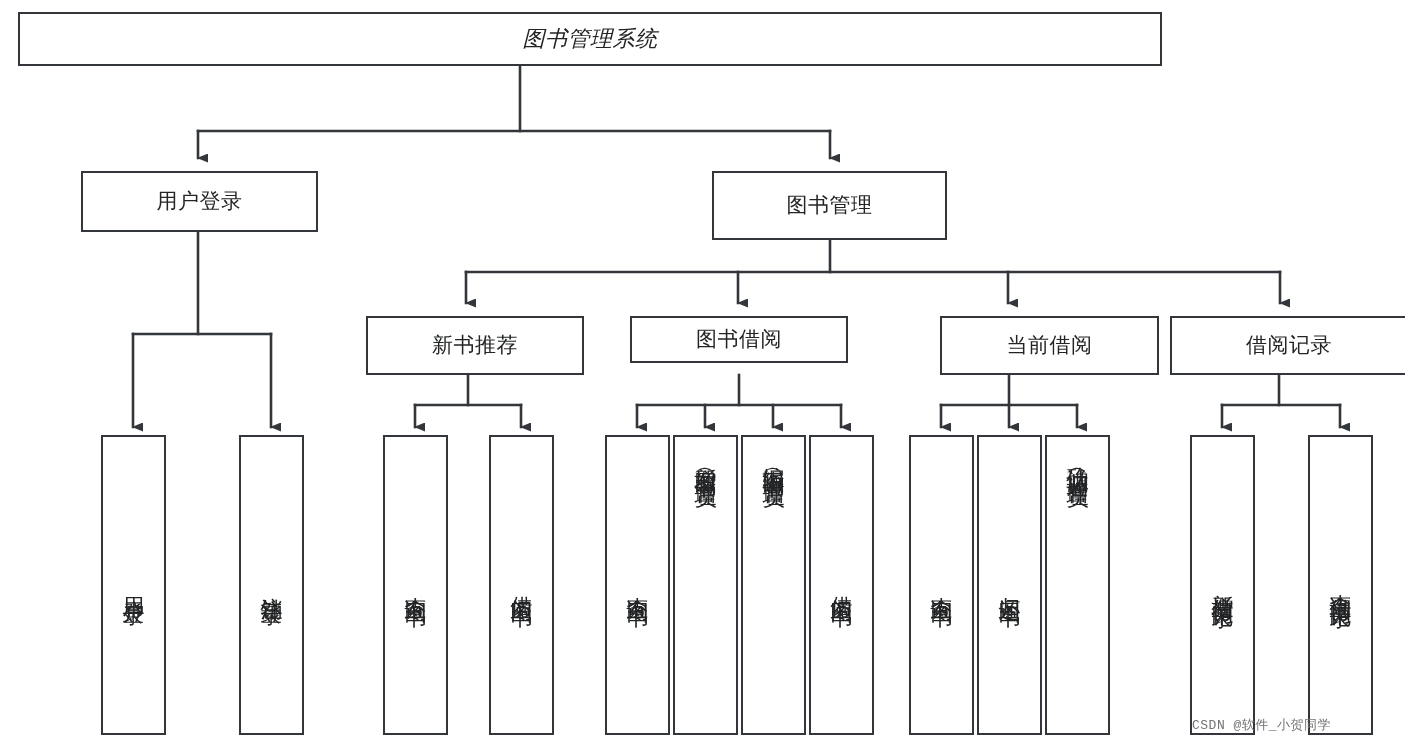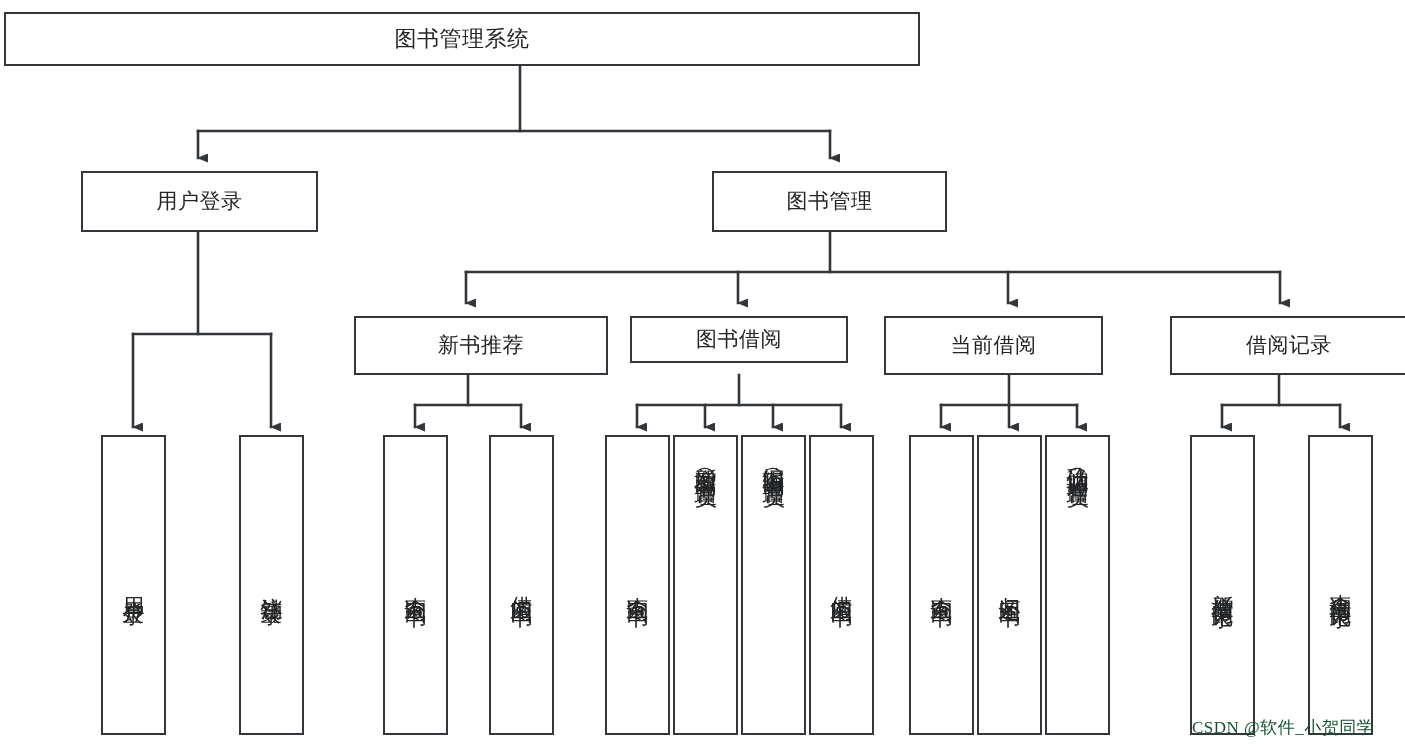--- a/index.html
+++ b/index.html
@@ -61,26 +61,26 @@
     line-height: 1.08;
     letter-spacing: 3px;
     white-space: nowrap;
   }
   .node.vert.centered {
     align-items: center;
     padding-top: 0;
   }
   .watermark {
     position: absolute;
-    color: #14532d;
-    font-size: 17px;
+    color: #737373;
+    font-size: 13px;
     letter-spacing: 0.5px;
     white-space: nowrap;
     z-index: 5;
-    font-family: Liberation Serif, serif;
+    font-family: Liberation Mono, monospace;
   }
 </style>
 </head>
 <body>
 
 <div id="canvas">
 
   <svg class="wires" viewBox="0 0 1405 747">
     <defs>
       <marker id="arrow" markerWidth="9" markerHeight="11" refX="4.5" refY="10" orient="auto" markerUnits="userSpaceOnUse">
@@ -124,38 +124,38 @@
       <path d="M1009,405 L1009,427" marker-end="url(#arrow)"></path>
       <path d="M1077,405 L1077,427" marker-end="url(#arrow)"></path>
 
       <path d="M1279,375 L1279,405"></path>
       <path d="M1222,405 L1340,405"></path>
       <path d="M1222,405 L1222,427" marker-end="url(#arrow)"></path>
       <path d="M1340,405 L1340,427" marker-end="url(#arrow)"></path>
     </g>
   </svg>
 
-  <div class="node horiz root" style="left:4px; top:12px; width:916px; height:54px;">
+  <div class="node horiz root" style="left:18px; top:12px; width:1144px; height:54px;font-style:italic;">
     <span class="label">图书管理系统</span>
   </div>
 
   <div class="node horiz" style="left:81px; top:171px; width:237px; height:61px;">
     <span class="label">用户登录</span>
   </div>
-  <div class="node horiz" style="left:712px; top:171px; width:235px; height:61px;">
+  <div class="node horiz" style="left:712px; top:171px; width:235px; height:69px;">
     <span class="label">图书管理</span>
   </div>
 
-  <div class="node horiz" style="left:354px; top:316px; width:254px; height:59px;">
+  <div class="node horiz" style="left:366px; top:316px; width:218px; height:59px;">
     <span class="label">新书推荐</span>
   </div>
   <div class="node horiz" style="left:630px; top:316px; width:218px; height:47px;">
     <span class="label">图书借阅</span>
   </div>
-  <div class="node horiz" style="left:884px; top:316px; width:219px; height:59px;">
+  <div class="node horiz" style="left:940px; top:316px; width:219px; height:59px;">
     <span class="label">当前借阅</span>
   </div>
   <div class="node horiz" style="left:1170px; top:316px; width:238px; height:59px;">
     <span class="label">借阅记录</span>
   </div>
 
   <div class="node vert centered" style="left:101px; top:435px; width:65px; height:300px;">
     <span class="label">用户登录</span>
   </div>
   <div class="node vert centered" style="left:239px; top:435px; width:65px; height:300px;">

